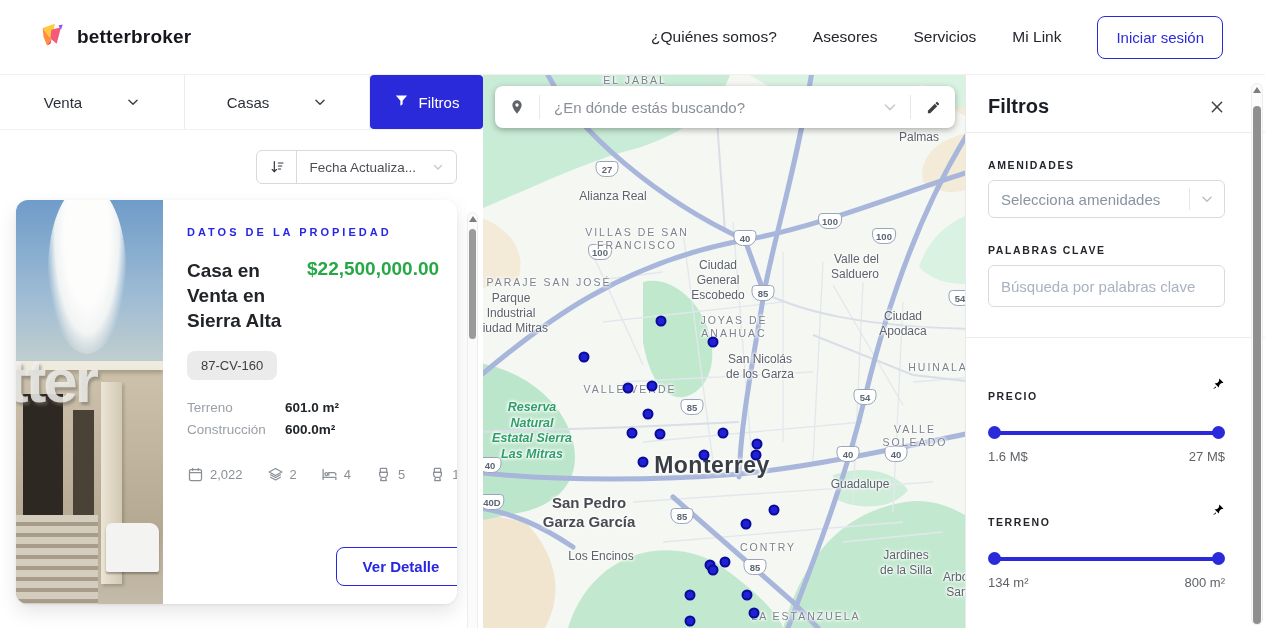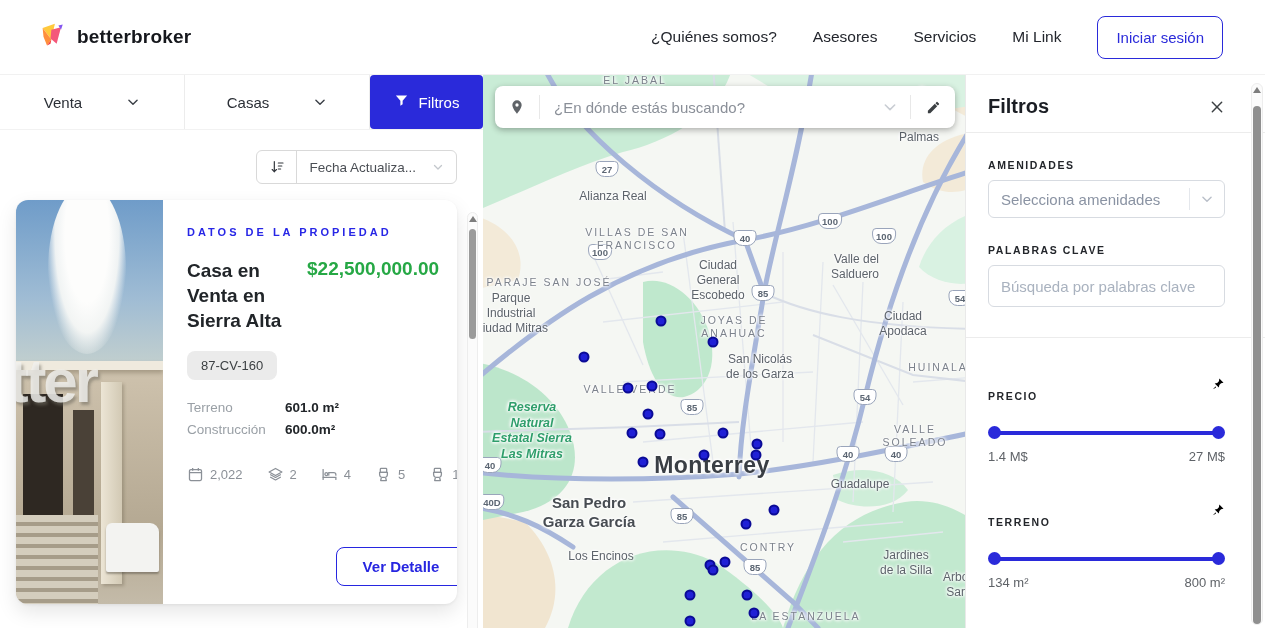--- a/index.html
+++ b/index.html
@@ -525,21 +525,21 @@
                   <path d="M14.3 2.6 21.4 9.7l-4.2 1.1-2.9 2.9-.9 4.4-7.1-7.1 4.4-.9 2.9-2.9zM8.3 15.7 3 21l5.3-2.6z"></path>
                 </svg>
               </span>
             </div>
             <div class="slider">
               <span class="track"></span>
               <span class="handle l"></span>
               <span class="handle r"></span>
             </div>
             <div class="minmax">
-              <span>1.4 M$</span>
+              <span>1.6 M$</span>
               <span>27 M$</span>
             </div>
           </div>
           <div class="fsec">
             <div class="fsec-head">
               <span class="flabel">TERRENO</span>
               <span class="pin-btn">
                 <svg width="14" height="14" viewBox="0 0 24 24">
                   <path d="M14.3 2.6 21.4 9.7l-4.2 1.1-2.9 2.9-.9 4.4-7.1-7.1 4.4-.9 2.9-2.9zM8.3 15.7 3 21l5.3-2.6z"></path>
                 </svg>

